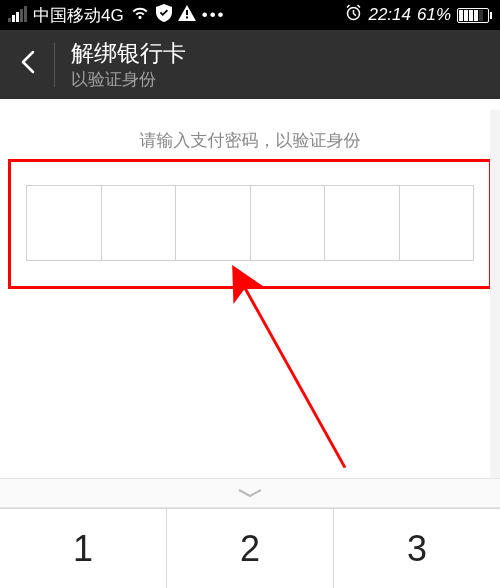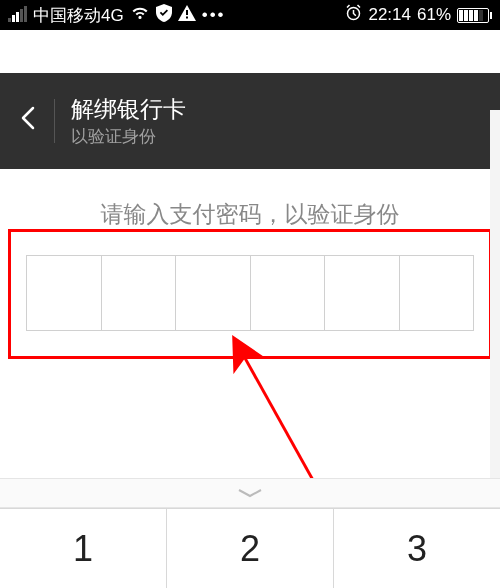--- a/index.html
+++ b/index.html
@@ -2,41 +2,41 @@
 <html><head>
 <meta charset="utf-8">
 <style>
   * { margin: 0; padding: 0; box-sizing: border-box; }
   html, body { width: 500px; height: 588px; overflow: hidden; font-family: -apple-system, "PingFang SC", "Microsoft YaHei", sans-serif; background: #f0f0f0; }
   .phone { width: 500px; height: 588px; background: #fff; position: relative; }
 
   
   .status-bar { height: 30px; background: #000; color: #fff; display: flex; align-items: center; padding: 0 8px; font-size: 17px; }
   .status-left { display: flex; align-items: center; gap: 6px; }
-  .status-right { margin-left: auto; display: flex; align-items: center; gap: 6px; }
+  .status-right { margin-left: auto; display: flex; align-items: center; gap: 6px; font-style: italic; }
   .signal { display: flex; align-items: flex-end; gap: 1px; height: 14px; }
   .signal span { width: 3px; background: #fff; display: inline-block; }
   .signal span.dim { background: #555; }
   .battery { display: inline-flex; align-items: center; }
   .battery-body { width: 32px; height: 15px; border: 1.5px solid #fff; border-radius: 2px; position: relative; padding: 1px; display: flex; gap: 1px; }
   .battery-body span { width: 4px; background: #fff; display: inline-block; height: 100%; }
   .battery-body span.dim { background: #333; }
   .battery-cap { width: 2px; height: 7px; background: #fff; margin-left: 1px; }
 
   
-  .title-bar { height: 96px; background: #303030; color: #fff; display: flex; align-items: center; padding: 0 16px; margin-top: 43px; }
+  .title-bar { height: 69px; background: #303030; color: #fff; display: flex; align-items: center; padding: 0 16px; }
   .back-arrow { font-size: 30px; margin-right: 12px; cursor: pointer; user-select: none; }
   .divider { width: 1px; height: 44px; background: #555; margin-right: 16px; }
   .titles { display: flex; flex-direction: column; line-height: 1.25; }
   .title-main { font-size: 23px; }
   .title-sub { font-size: 17px; color: #a0a0a0; margin-top: 2px; }
 
   
   .content { position: relative; background: #fff; height: calc(588px - 30px - 80px - 90px); }
-  .instruction { text-align: center; color: #888; font-size: 23px; padding-top: 30px; }
+  .instruction { text-align: center; color: #888; font-size: 17px; padding-top: 30px; }
 
   
   .highlight { position: absolute; left: 8px; right: 8px; top: 60px; height: 130px; border: 3px solid #ff0000; pointer-events: none; }
 
   
   .pin { position: absolute; left: 26px; right: 26px; top: 86px; height: 76px; background: #fff; display: flex; }
   .pin-cell { flex: 1; border: 1px solid #d0d0d0; border-right: none; }
   .pin-cell:last-child { border-right: 1px solid #d0d0d0; }
 
   

